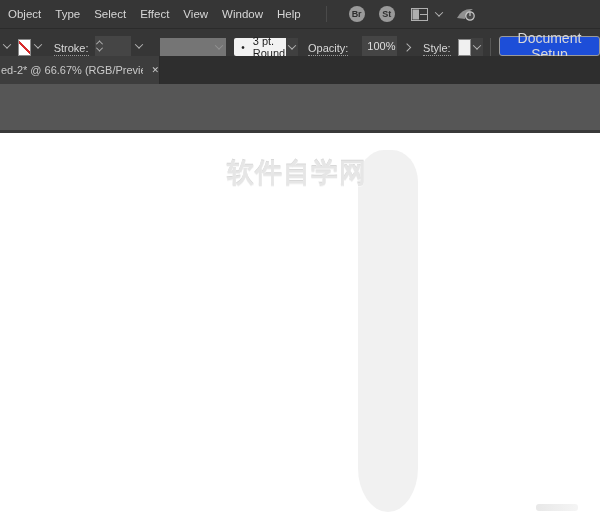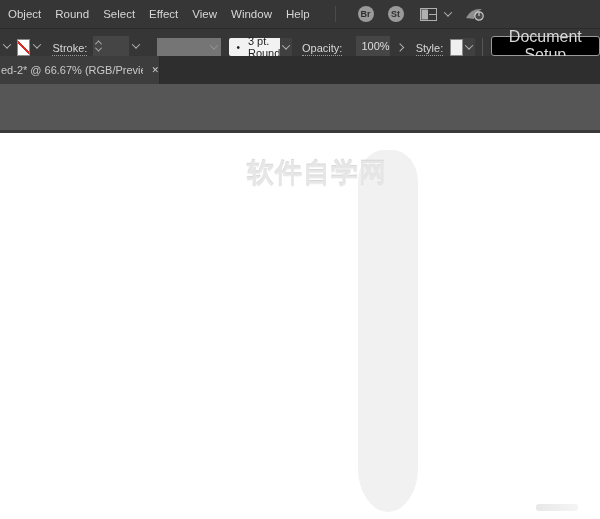--- a/index.html
+++ b/index.html
@@ -65,43 +65,43 @@
   .combo-white{
     width:68px;height:18px;background:#f2f2f2;margin-left:8px;border-radius:2px 0 0 2px;
     display:flex;align-items:center;color:#1e1e1e;font-size:11px;
   }
   .combo-white .dot{margin:0 8px 0 7px;font-size:10px;color:#1e1e1e;}
   .chev-box{width:16px;height:18px;background:#404040;display:flex;align-items:center;justify-content:center;}
   .next-btn{width:16px;height:20px;margin-left:4px;}
   .style-swatch{width:15px;height:15px;background:#f0f0f0;border:1px solid #8a8a8a;margin-left:7px;}
   .vsep{width:1px;height:18px;background:#555555;margin-left:7px;}
   .doc-setup-btn{
-    margin-left:8px;height:20px;padding:0 10px;background:#000000;
-    border:1px solid #9a9a9a;border-radius:3px;color:#d8d8d8;font-size:16px;
+    margin-left:8px;height:20px;padding:0 10px;background:#1d4ed8;
+    border:1px solid #9a9a9a;border-radius:3px;color:#d8d8d8;font-size:14px;
     font-family:"Liberation Sans",sans-serif;display:flex;align-items:center;
   }
   
   .tab-row{
     position:absolute;left:0;top:56px;width:600px;height:28px;
     background:#2e2e2e;display:flex;align-items:stretch;
   }
   .doc-tab{
     width:160px;background:#3d3d3d;display:flex;align-items:center;
     color:#c9c9c9;font-size:11px;padding-left:1px;box-sizing:border-box;
     border-right:1px solid #2a2a2a;
   }
   .doc-tab .title{white-space:nowrap;overflow:hidden;}
   .tab-close{margin-left:8px;font-size:9px;color:#c9c9c9;}
   
   .pasteboard{
     position:absolute;left:0;top:84px;width:600px;height:46px;
     background:#565656;border-bottom:3px solid #393939;
   }
   
-  .canvas{position:absolute;left:0;top:133px;width:600px;height:386px;background:#ffffff;text-align:right;}
+  .canvas{position:absolute;left:0;top:133px;width:600px;height:386px;background:#ffffff;}
   .rounded-shape{
     position:absolute;left:358px;top:17px;width:60px;height:362px;
     background:#f1f1f1;
     border-radius:26px 26px 30px 30px / 32px 32px 44px 44px;
   }
   .wm-line1{
     position:absolute;left:227px;top:22px;width:160px;
     font-size:27px;font-weight:bold;letter-spacing:1px;
     color:#e6e6e6;text-shadow:0 1px 0 #f7f7f7,0 -1px 0 #d8d8d8;
     z-index:3;white-space:nowrap;
@@ -117,21 +117,21 @@
     border-radius:3px;opacity:.8;
   }
 </style>
 </head>
 <body>
 
 <div class="app">
 
   <div class="menu-bar">
     <span class="menu-item">Object</span>
-    <span class="menu-item">Round</span>
+    <span class="menu-item">Type</span>
     <span class="menu-item">Select</span>
     <span class="menu-item">Effect</span>
     <span class="menu-item">View</span>
     <span class="menu-item">Window</span>
     <span class="menu-item">Help</span>
     <span class="bar-sep"></span>
     <span class="badge-btn">Br</span>
     <span class="badge-btn">St</span>
     <span class="ws-icon">
       <svg width="17" height="13" viewBox="0 0 17 13">

